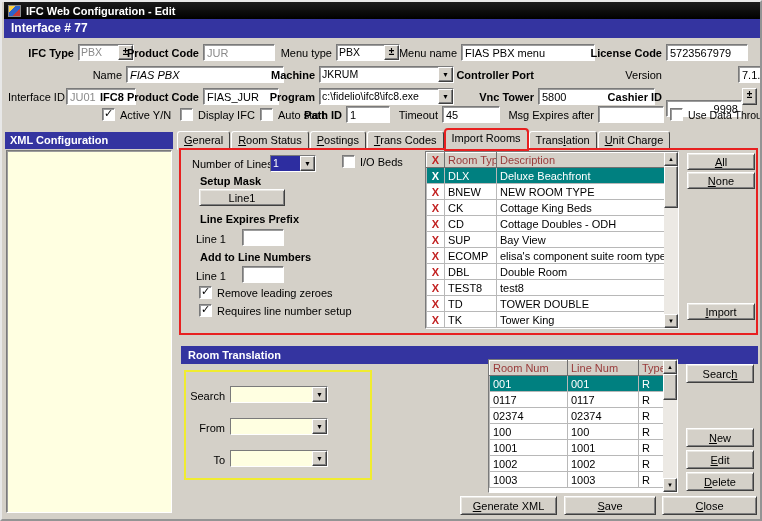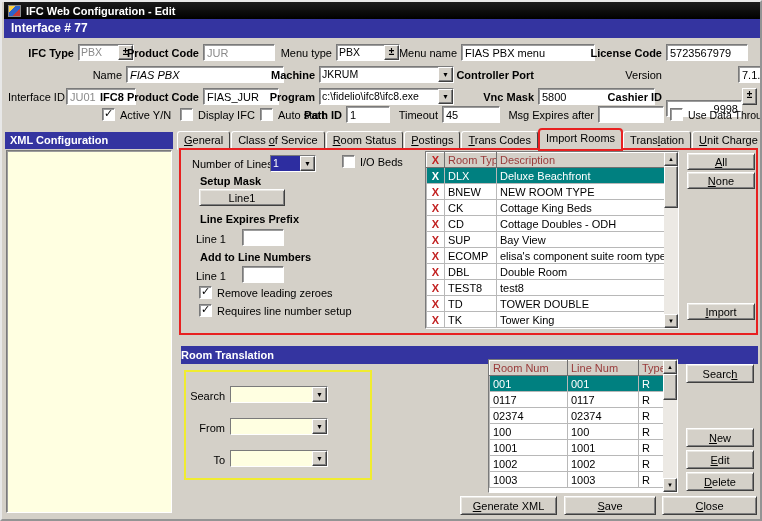--- a/index.html
+++ b/index.html
@@ -47,21 +47,21 @@
     border-radius:3px 3px 0 0;font-size:11px;padding:2px 6px 0 6px;margin-right:1px;white-space:nowrap;}
   .tab.active{height:21px;font-weight:normal;outline:2px solid #e82020;outline-offset:-1px;z-index:6;position:relative;}
   
   #xml-hdr{position:absolute;left:3px;top:130px;width:168px;height:17px;background:#3434a0;
     color:#fff;font-size:11px;font-weight:bold;line-height:17px;padding-left:5px;}
   #xml-list{position:absolute;left:4px;top:148px;width:166px;height:363px;background:#ffffe1;
     border:1px solid;border-color:#7a7a7a #fff #fff #7a7a7a;box-shadow:inset 1px 1px 0 #9c9c9c;}
   #content-redbox{position:absolute;left:177px;top:146px;width:579px;height:187px;
     border:2px solid #e82020;pointer-events:none;z-index:5;}
   #rt-hdr{position:absolute;left:179px;top:344px;width:577px;height:18px;background:#3434a0;
-    color:#fff;font-size:11px;font-weight:bold;line-height:18px;}
+    color:#fff;font-size:11px;font-weight:bold;line-height:18px;padding-left:7px;}
   #rt-yellowbox{position:absolute;left:182px;top:368px;width:188px;height:110px;
     border:2px solid #f0ec30;pointer-events:none;z-index:4;}
   
   .twrap{position:absolute;background:#fff;border:1px solid;border-color:#7a7a7a #fff #fff #7a7a7a;}
   table.grid{border-collapse:collapse;table-layout:fixed;font-size:11px;background:#fff;}
   table.grid th{background:#d4d0c8;color:#993a3a;font-weight:normal;text-align:left;
     border:1px solid;border-color:#fff #707070 #707070 #fff;height:15px;padding:0 3px;overflow:hidden;white-space:nowrap;}
   table.grid th.xh{color:#c22222;font-weight:bold;text-align:center;}
   table.grid td{border:1px solid #b8b8b8;height:16px;padding:0 3px;overflow:hidden;white-space:nowrap;color:#000;}
   table.grid td.xc{color:#c22222;font-weight:bold;text-align:center;}
@@ -120,21 +120,21 @@
 
   <div class="lbl" style="left:6px;top:89px;width:54px">Interface ID</div>
   <input class="fld dis" style="left: 64px; top: 86px; width: 70px;" readonly="" value="JU01">
   <div class="lbl b" style="left:86px;top:89px;width:111px">IFC8 Product Code</div>
   <input class="fld" style="left: 201px; top: 86px; width: 76px;" readonly="" value="FIAS_JUR">
   <div class="lbl b" style="left:250px;top:89px;width:63px">Program</div>
   <div class="combo" style="left:317px;top:86px;width:135px">
     <div class="val">c:\fidelio\ifc8\ifc8.exe</div>
     <div class="dbtn">▼</div>
   </div>
-  <div class="lbl b" style="left:472px;top:89px;width:60px">Vnc Mask</div>
+  <div class="lbl b" style="left:472px;top:89px;width:60px">Vnc Tower</div>
   <input class="fld" style="left: 536px; top: 86px; width: 117px;" readonly="" value="5800">
   <div class="lbl b" style="left:576px;top:89px;width:84px">Cashier ID</div>
   <input class="fld rt" style="left: 664px; top: 98px; width: 76px;" readonly="" value="9998">
   <div class="combo" style="left:740px;top:86px;width:15px;border:none;box-shadow:none;background:none">
     <div class="dbtn pm">±</div>
   </div>
 
   <span class="cb on" style="left:100px;top:106px"></span>
   <div class="lbl lft" style="left:118px;top:107px;width:60px">Active Y/N</div>
   <span class="cb" style="left:178px;top:106px"></span>
@@ -150,21 +150,20 @@
   <span class="cb" style="left:668px;top:106px"></span>
   <div class="lbl lft" style="left:686px;top:107px;width:74px;font-size:10.5px">Use Data Through</div>
 
   <div id="xml-hdr">
     <span>XML Configuration</span>
   </div>
   <div id="xml-list"></div>
 
   <div id="tab-bar">
       <div class="tab"><u>G</u>eneral</div>
-      <div class="tab">Class <u>o</u>f Service</div>
       <div class="tab"><u>R</u>oom Status</div>
       <div class="tab"><u>P</u>ostings</div>
       <div class="tab"><u>T</u>rans Codes</div>
       <div class="tab active">Import Rooms</div>
       <div class="tab">Trans<u>l</u>ation</div>
       <div class="tab"><u>U</u>nit Charge</div>
     </div>
 
   <div id="content-redbox"></div>
 

